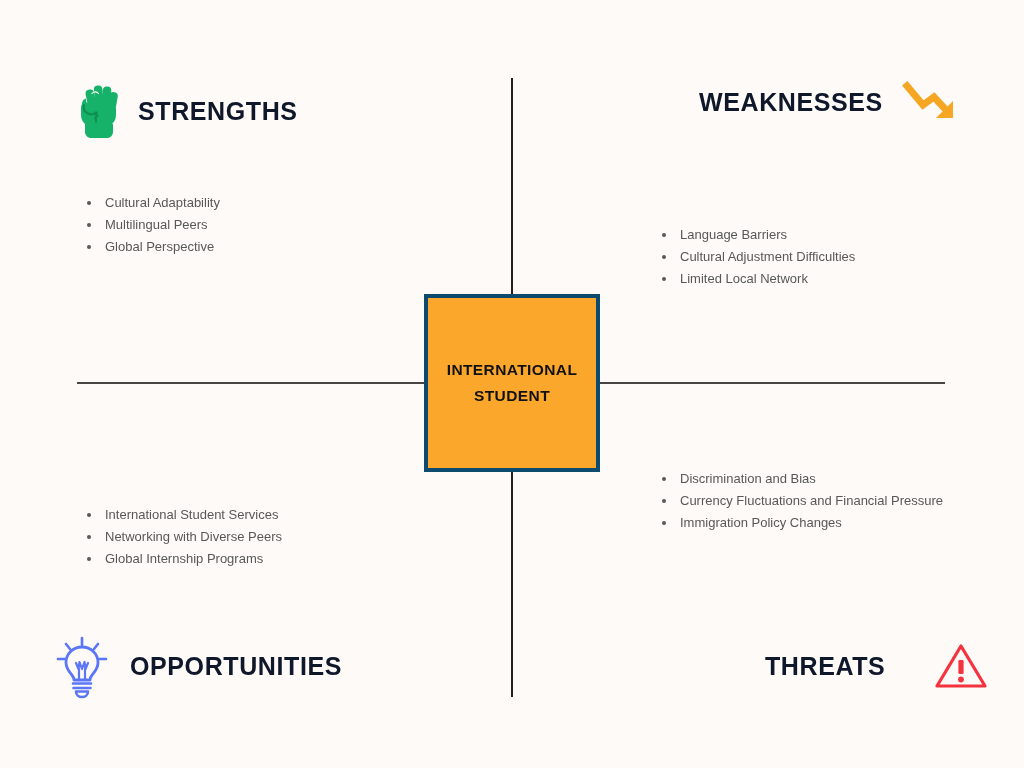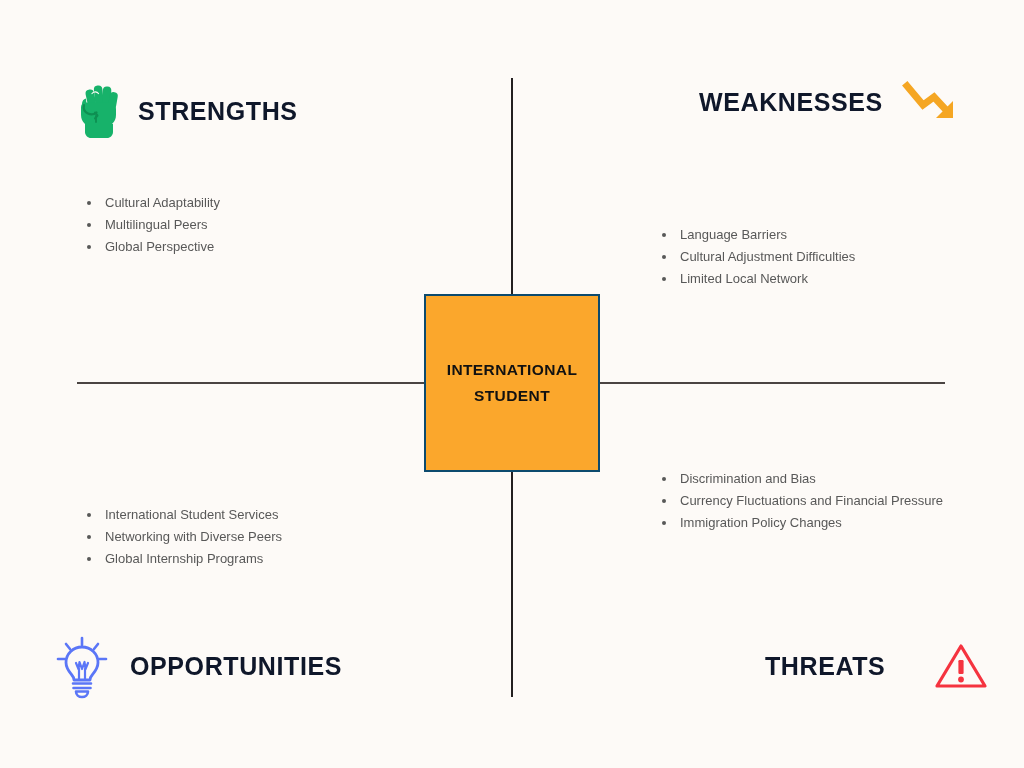--- a/index.html
+++ b/index.html
@@ -39,21 +39,21 @@
   }
 
   
   .center-box {
     position: absolute;
     left: 424px;
     top: 294px;
     width: 176px;
     height: 178px;
     background: #FBA72C;
-    border: 2px solid #0c4a6e;
+    border: 4px solid #0c4a6e;
     box-sizing: border-box;
     display: flex;
     align-items: center;
     justify-content: center;
   }
   .center-box-label {
     font-size: 15.5px;
     font-weight: bold;
     color: #111111;
     letter-spacing: 0.4px;

